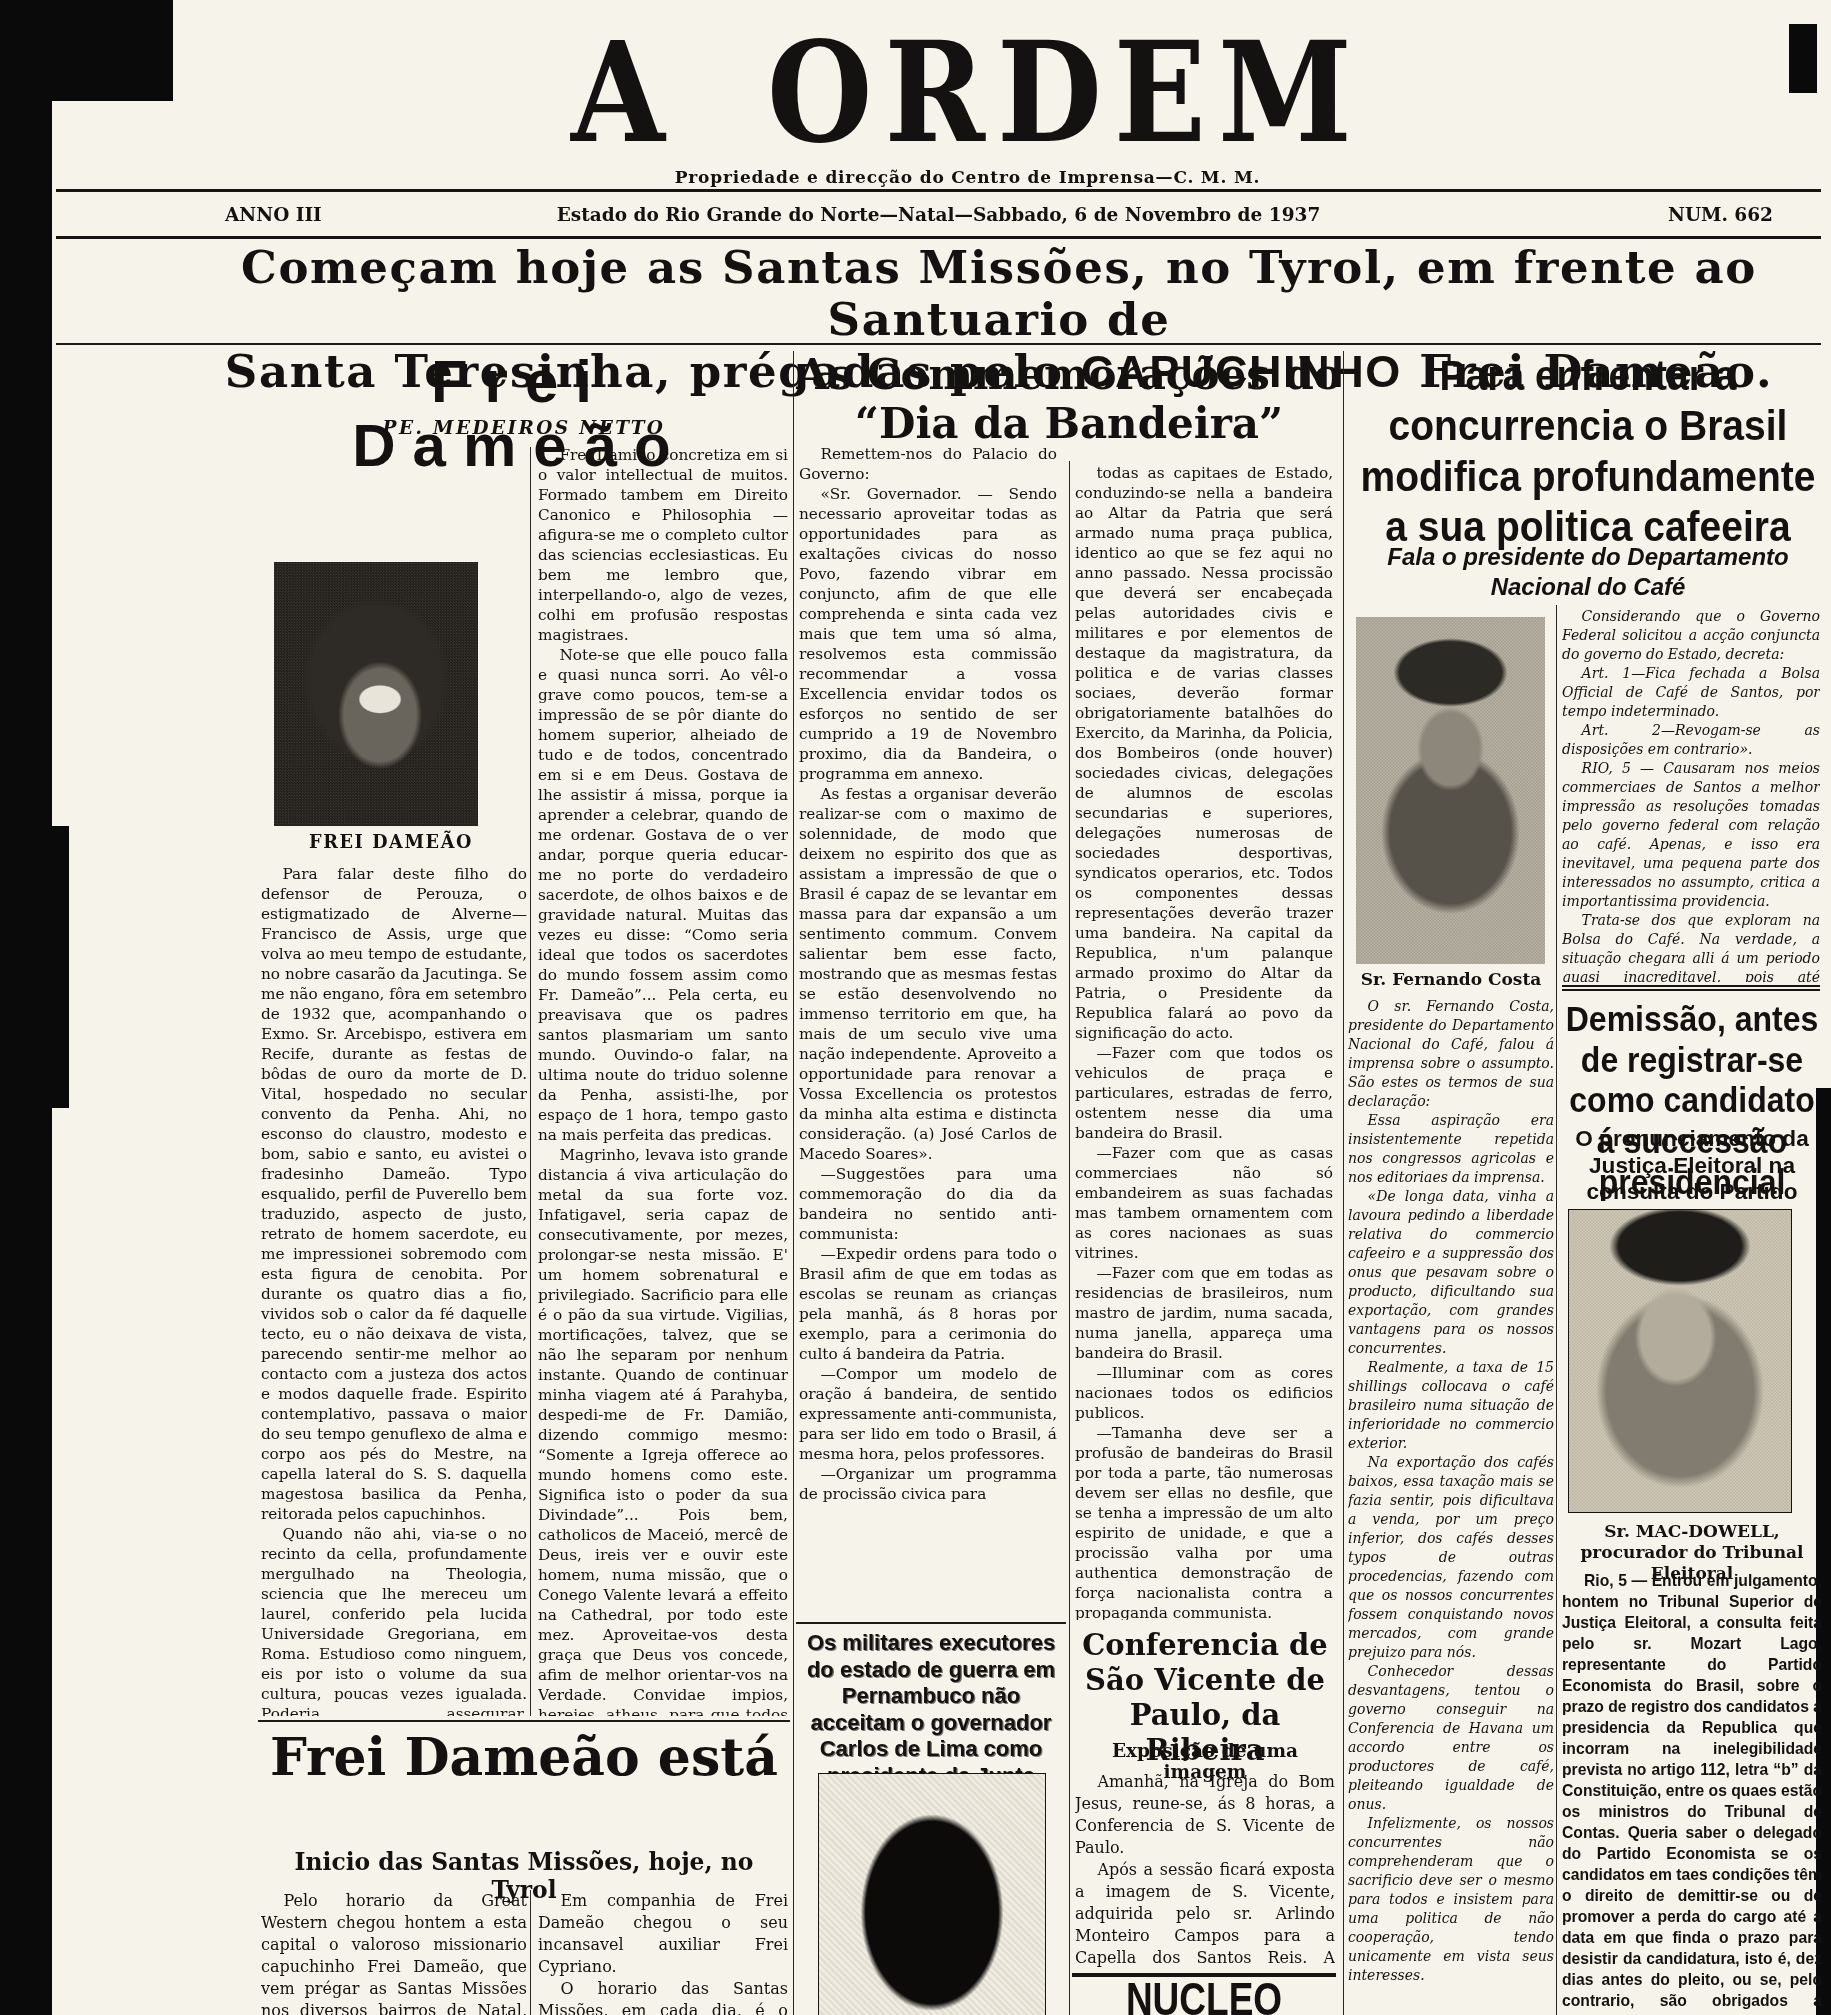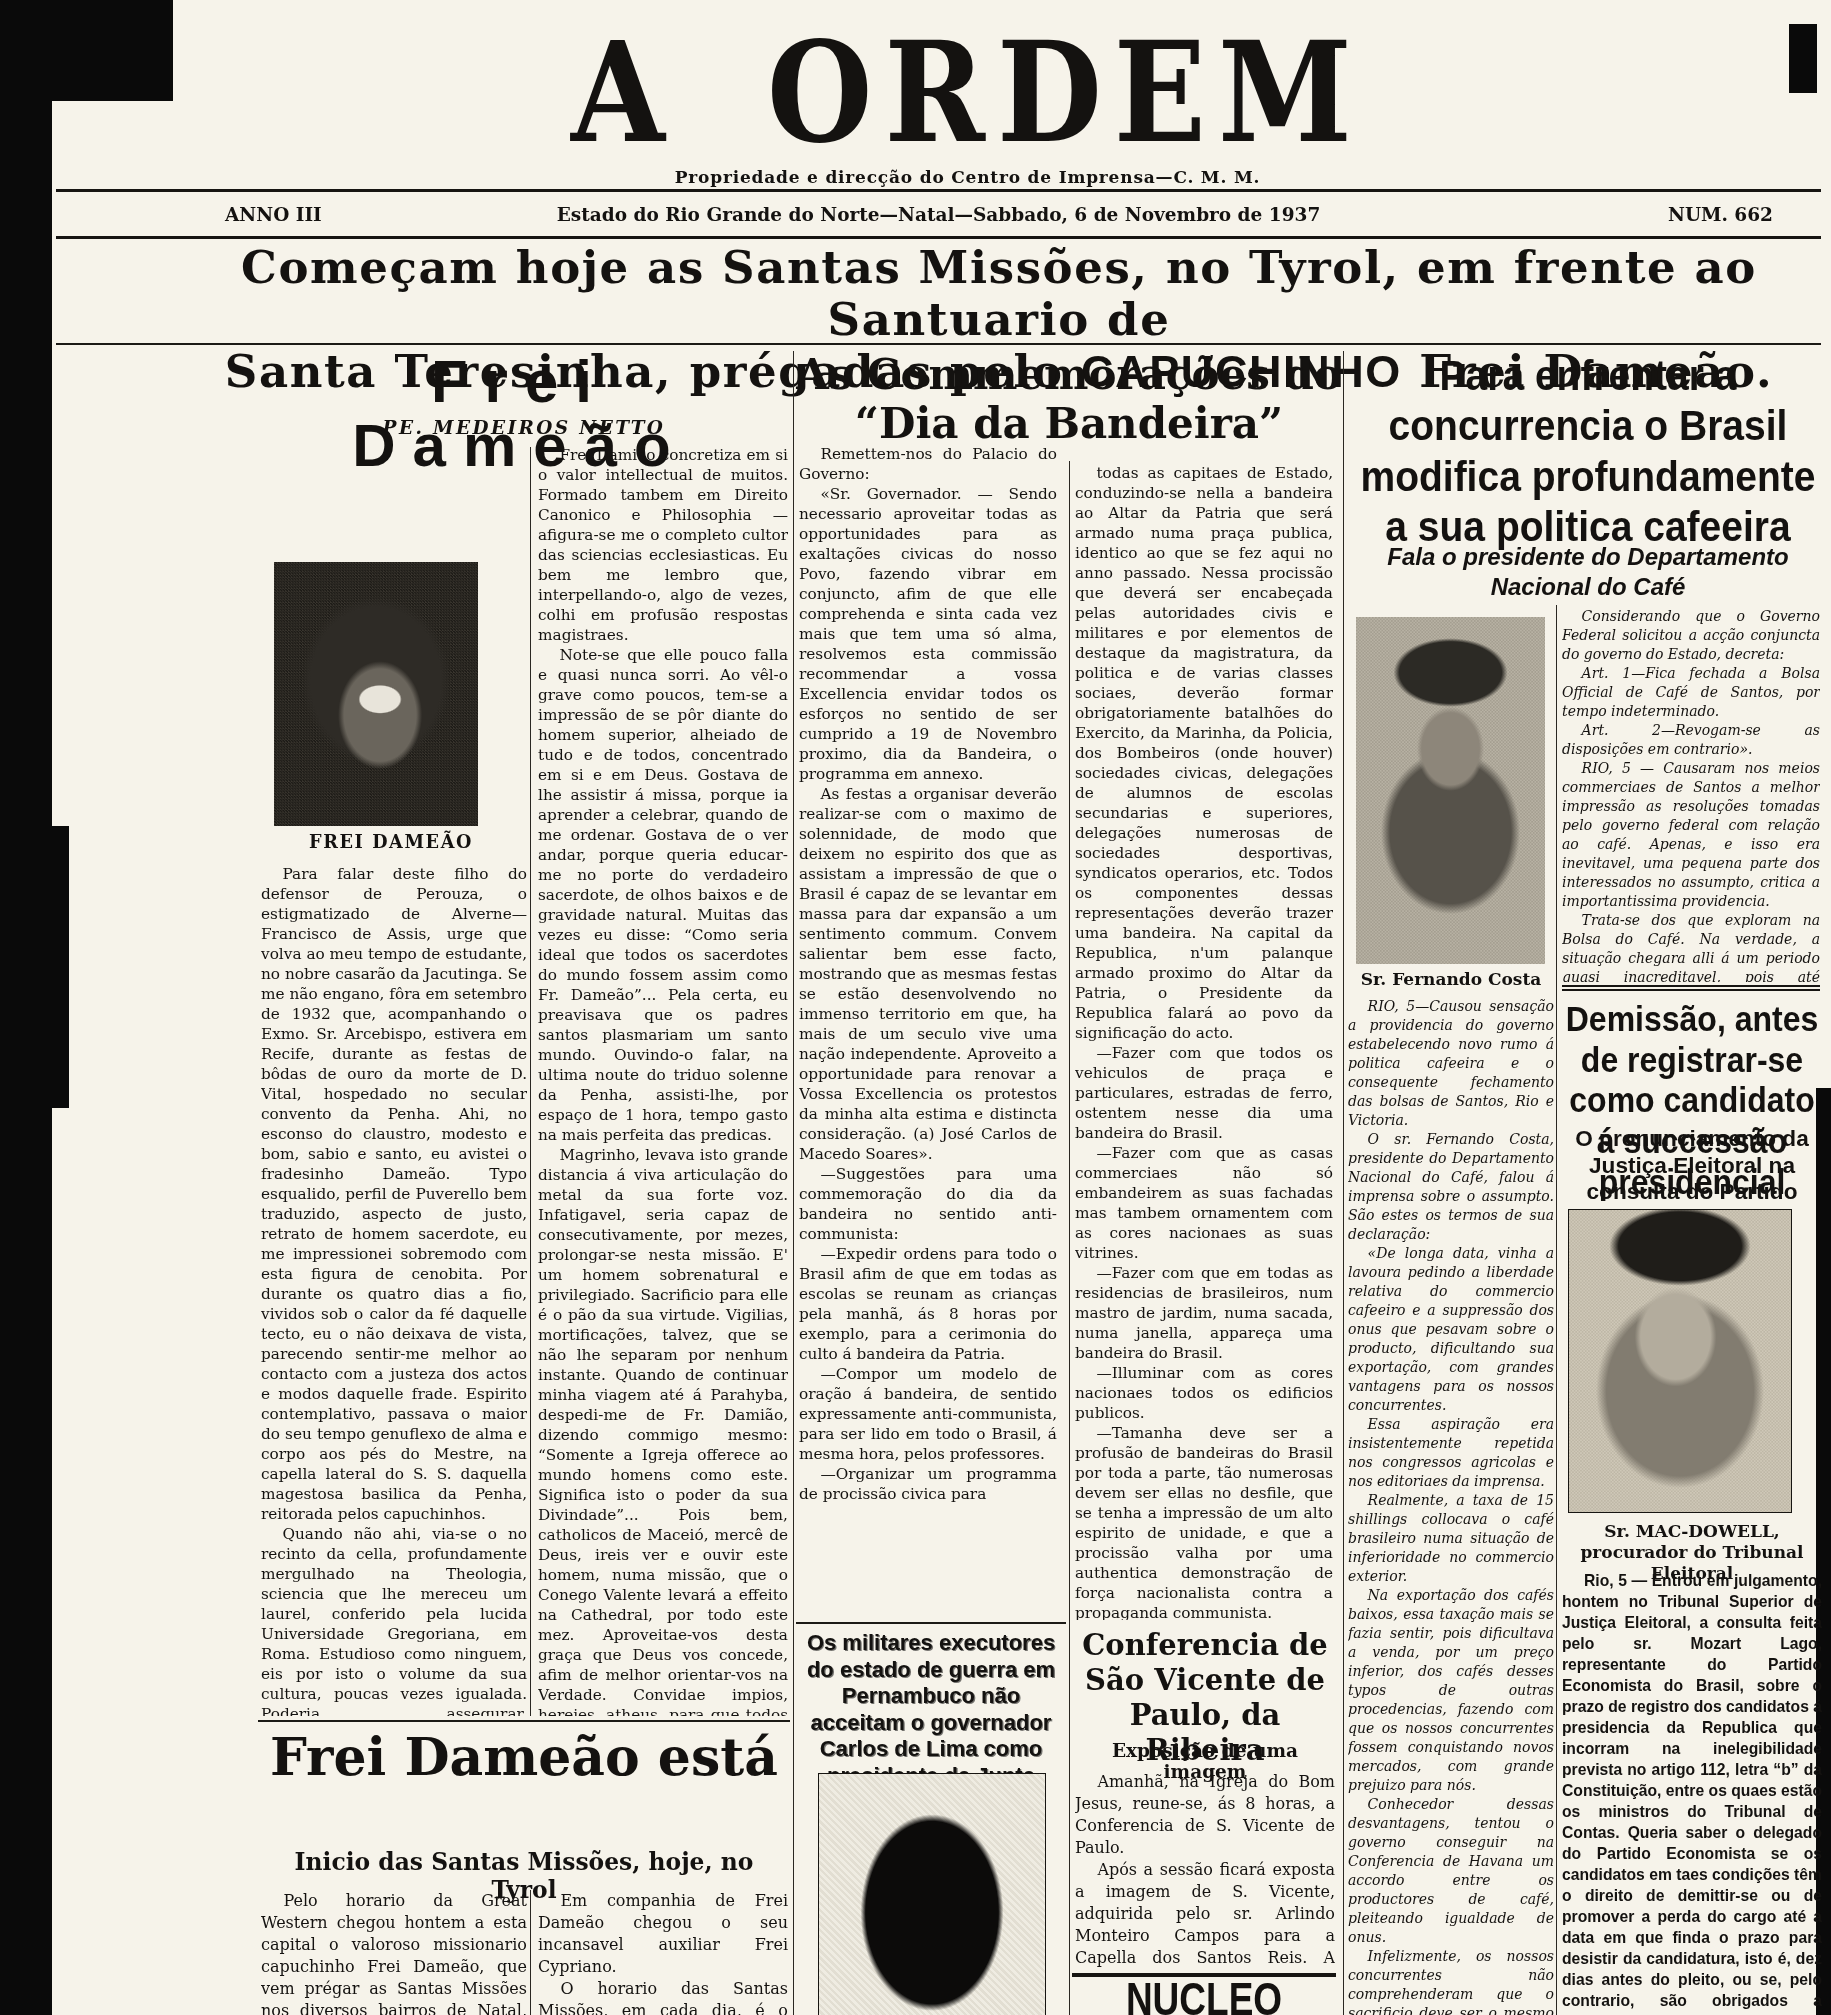--- a/index.html
+++ b/index.html
@@ -161,24 +161,23 @@
   </div>
 
   <div class="bigtitle-sans" style="left:1348px;top:350px;width:480px;font-size:39px;line-height:46px;transform:scaleY(1.1);transform-origin:top;">Para enfrentar a concurrencia o Brasil modifica profundamente a sua politica cafeeira</div>
   <div class="bigtitle-sans" style="left:1348px;top:542px;width:480px;font-size:24px;line-height:30px;font-style:italic;">Fala o presidente do Departamento Nacional do Café</div>
 
   <div class="vrule" style="left:1556px;top:605px;height:1765px;"></div>
 
   <div class="photo ph-costa" style="left:1356px;top:617px;width:189px;height:347px;"></div>
   <div class="caption" style="left:1346px;top:969px;width:210px;font-size:17px;">Sr. Fernando Costa</div>
   <div class="coltext italic smalltext" style="left:1348px;top:997px;width:206px;height:1378px;">
-      <p class="para">RIO, 5—Causou sensação a providencia do governo estabelecendo novo rumo á politica cafeeira e o consequente fechamento das bolsas de Santos, Rio e Victoria.</p>
       <p class="para">O sr. Fernando Costa, presidente do Departamento Nacional do Café, falou á imprensa sobre o assumpto. São estes os termos de sua declaração:</p>
+      <p class="para">Essa aspiração era insistentemente repetida nos congressos agricolas e nos editoriaes da imprensa.</p>
       <p class="para">«De longa data, vinha a lavoura pedindo a liberdade relativa do commercio cafeeiro e a suppressão dos onus que pesavam sobre o producto, dificultando sua exportação, com grandes vantagens para os nossos concurrentes.</p>
-      <p class="para">Essa aspiração era insistentemente repetida nos congressos agricolas e nos editoriaes da imprensa.</p>
       <p class="para">Realmente, a taxa de 15 shillings collocava o café brasileiro numa situação de inferioridade no commercio exterior.</p>
       <p class="para">Na exportação dos cafés baixos, essa taxação mais se fazia sentir, pois dificultava a venda, por um preço inferior, dos cafés desses typos de outras procedencias, fazendo com que os nossos concurrentes fossem conquistando novos mercados, com grande prejuizo para nós.</p>
       <p class="para">Conhecedor dessas desvantagens, tentou o governo conseguir na Conferencia de Havana um accordo entre os productores de café, pleiteando igualdade de onus.</p>
       <p class="para">Infelizmente, os nossos concurrentes não comprehenderam que o sacrificio deve ser o mesmo para todos e insistem para uma politica de não cooperação, tendo unicamente em vista seus interesses.</p>
     </div>
 
   <div class="coltext italic smalltext" style="left:1562px;top:607px;width:258px;height:375px;">
       <p class="para">Considerando que o Governo Federal solicitou a acção conjuncta do governo do Estado, decreta:</p>
       <p class="para">Art. 1—Fica fechada a Bolsa Official de Café de Santos, por tempo indeterminado.</p>
       <p class="para">Art. 2—Revogam-se as disposições em contrario».</p>

